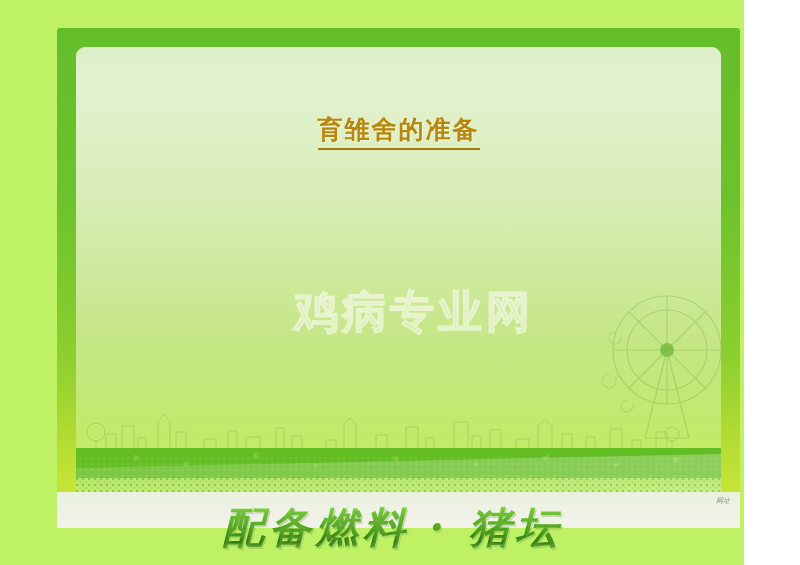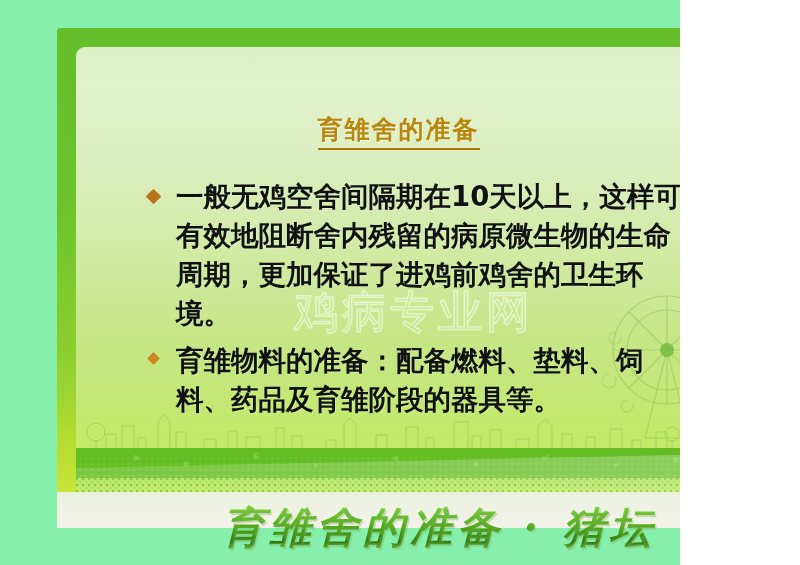--- a/index.html
+++ b/index.html
@@ -11,23 +11,23 @@
   body {
     width: 800px;
     height: 565px;
     overflow: hidden;
     font-family: "DejaVu Sans", "Liberation Sans", sans-serif;
   }
 
   
   .slide {
     position: relative;
-    width: 680px;
+    width: 744px;
     height: 565px;
-    background: #86efac;
+    background: #bef264;
     overflow: hidden;
   }
 
   
   .frame {
     position: absolute;
     left: 57px;
     top: 28px;
     width: 683px;
     height: 482px;
@@ -125,21 +125,21 @@
     border-bottom: 2px solid #a9780a;
     padding-bottom: 2px;
   }
 
   
   .watermark {
     position: absolute;
     left: 218px;
     top: 236px;
     font-size: 44px;
-    font-weight: normal;
+    font-weight: bold;
     letter-spacing: 4px;
     color: transparent;
     -webkit-text-stroke: 1.4px rgba(255,255,255,.62);
     text-stroke: 1.4px rgba(255,255,255,.62);
     opacity: .9;
     pointer-events: none;
     white-space: nowrap;
   }
 
   
@@ -327,36 +327,23 @@
           </g>
         </svg>
       </div>
 
       <div class="title">
         <span class="title-inner">育雏舍的准备</span>
       </div>
 
       <div class="watermark">鸡病专业网</div>
 
-      <div class="body-list">
-
-        <div class="bullet-row first">
-          <span class="diamond"></span>
-          <span class="bullet-text">一般无鸡空舍间隔期在10天以上，这样可有效地阻断舍内残留的病原微生物的生命周期，更加保证了进鸡前鸡舍的卫生环境。</span>
-        </div>
-
-        <div class="bullet-row second">
-          <span class="diamond"></span>
-          <span class="bullet-text">育雏物料的准备：配备燃料、垫料、饲料、药品及育雏阶段的器具等。</span>
-        </div>
-
-      </div>
 
     </div>
   </div>
 
   <div class="bottom-strip"></div>
 
-  <div class="logo">育雏舍的准备 · 猪坛</div>
+  <div class="logo">配备燃料 · 猪坛</div>
 
   <div class="tiny-mark">网址</div>
 
 </div>
 
 </body></html>

